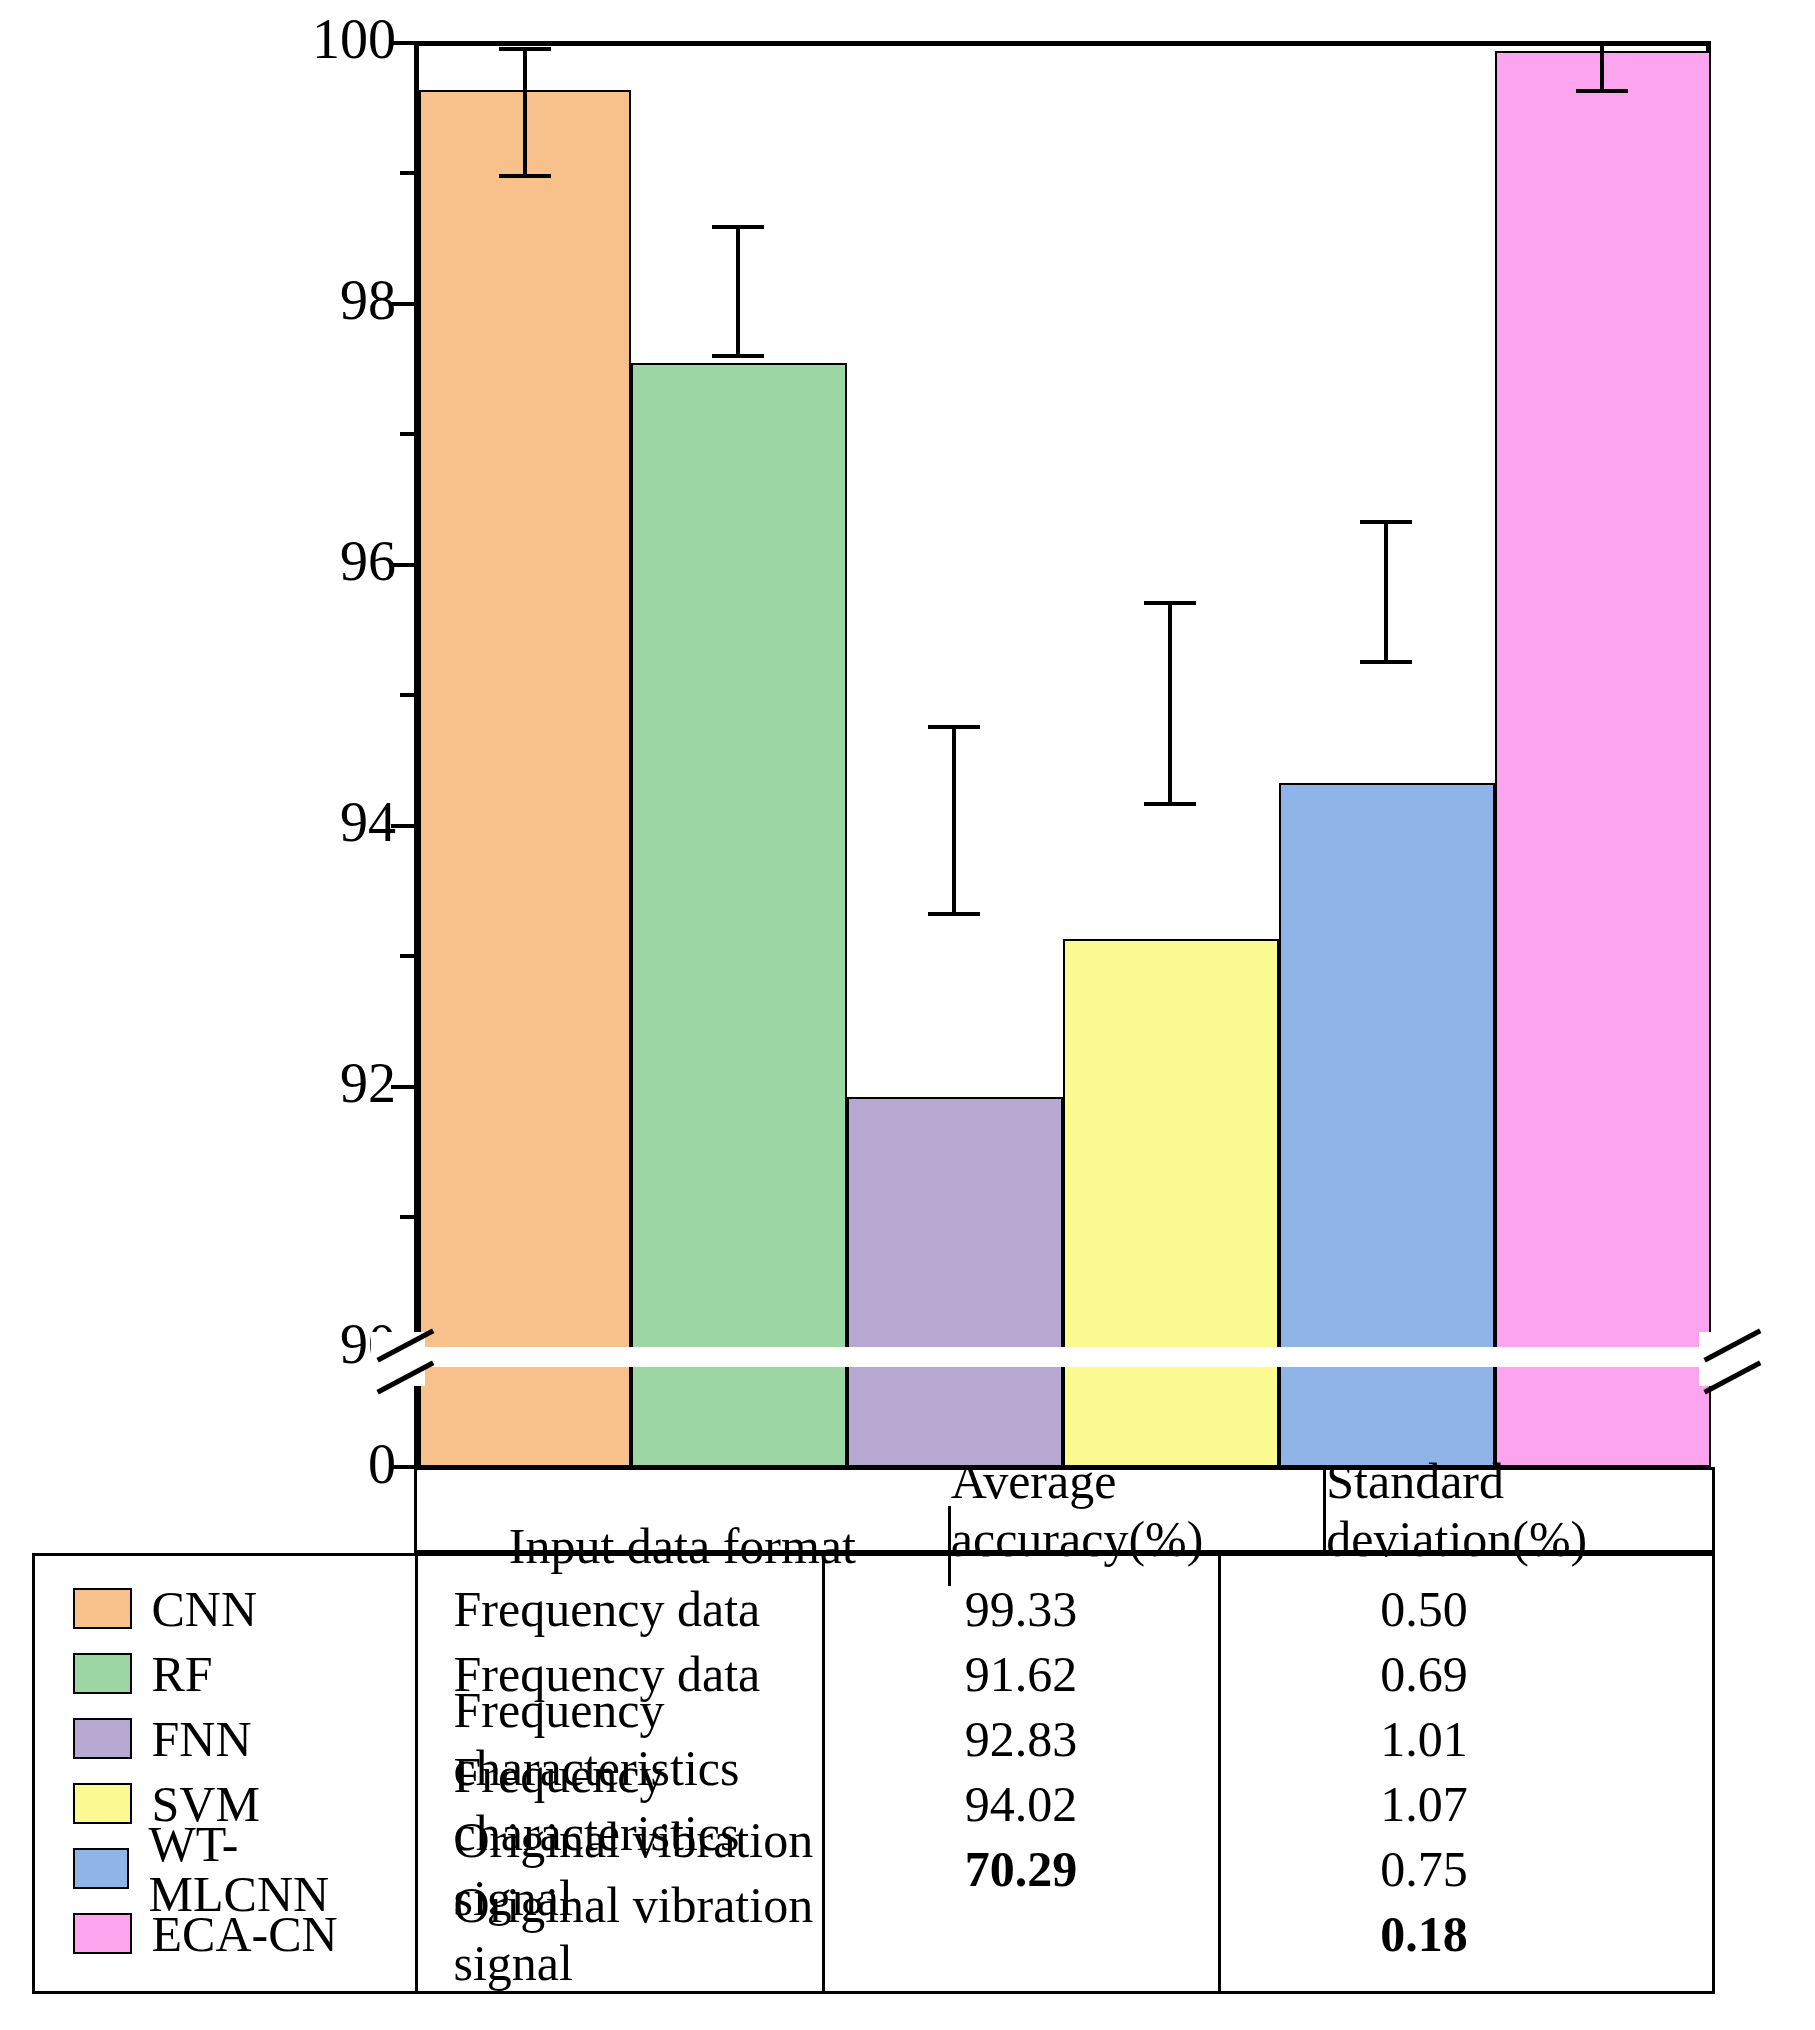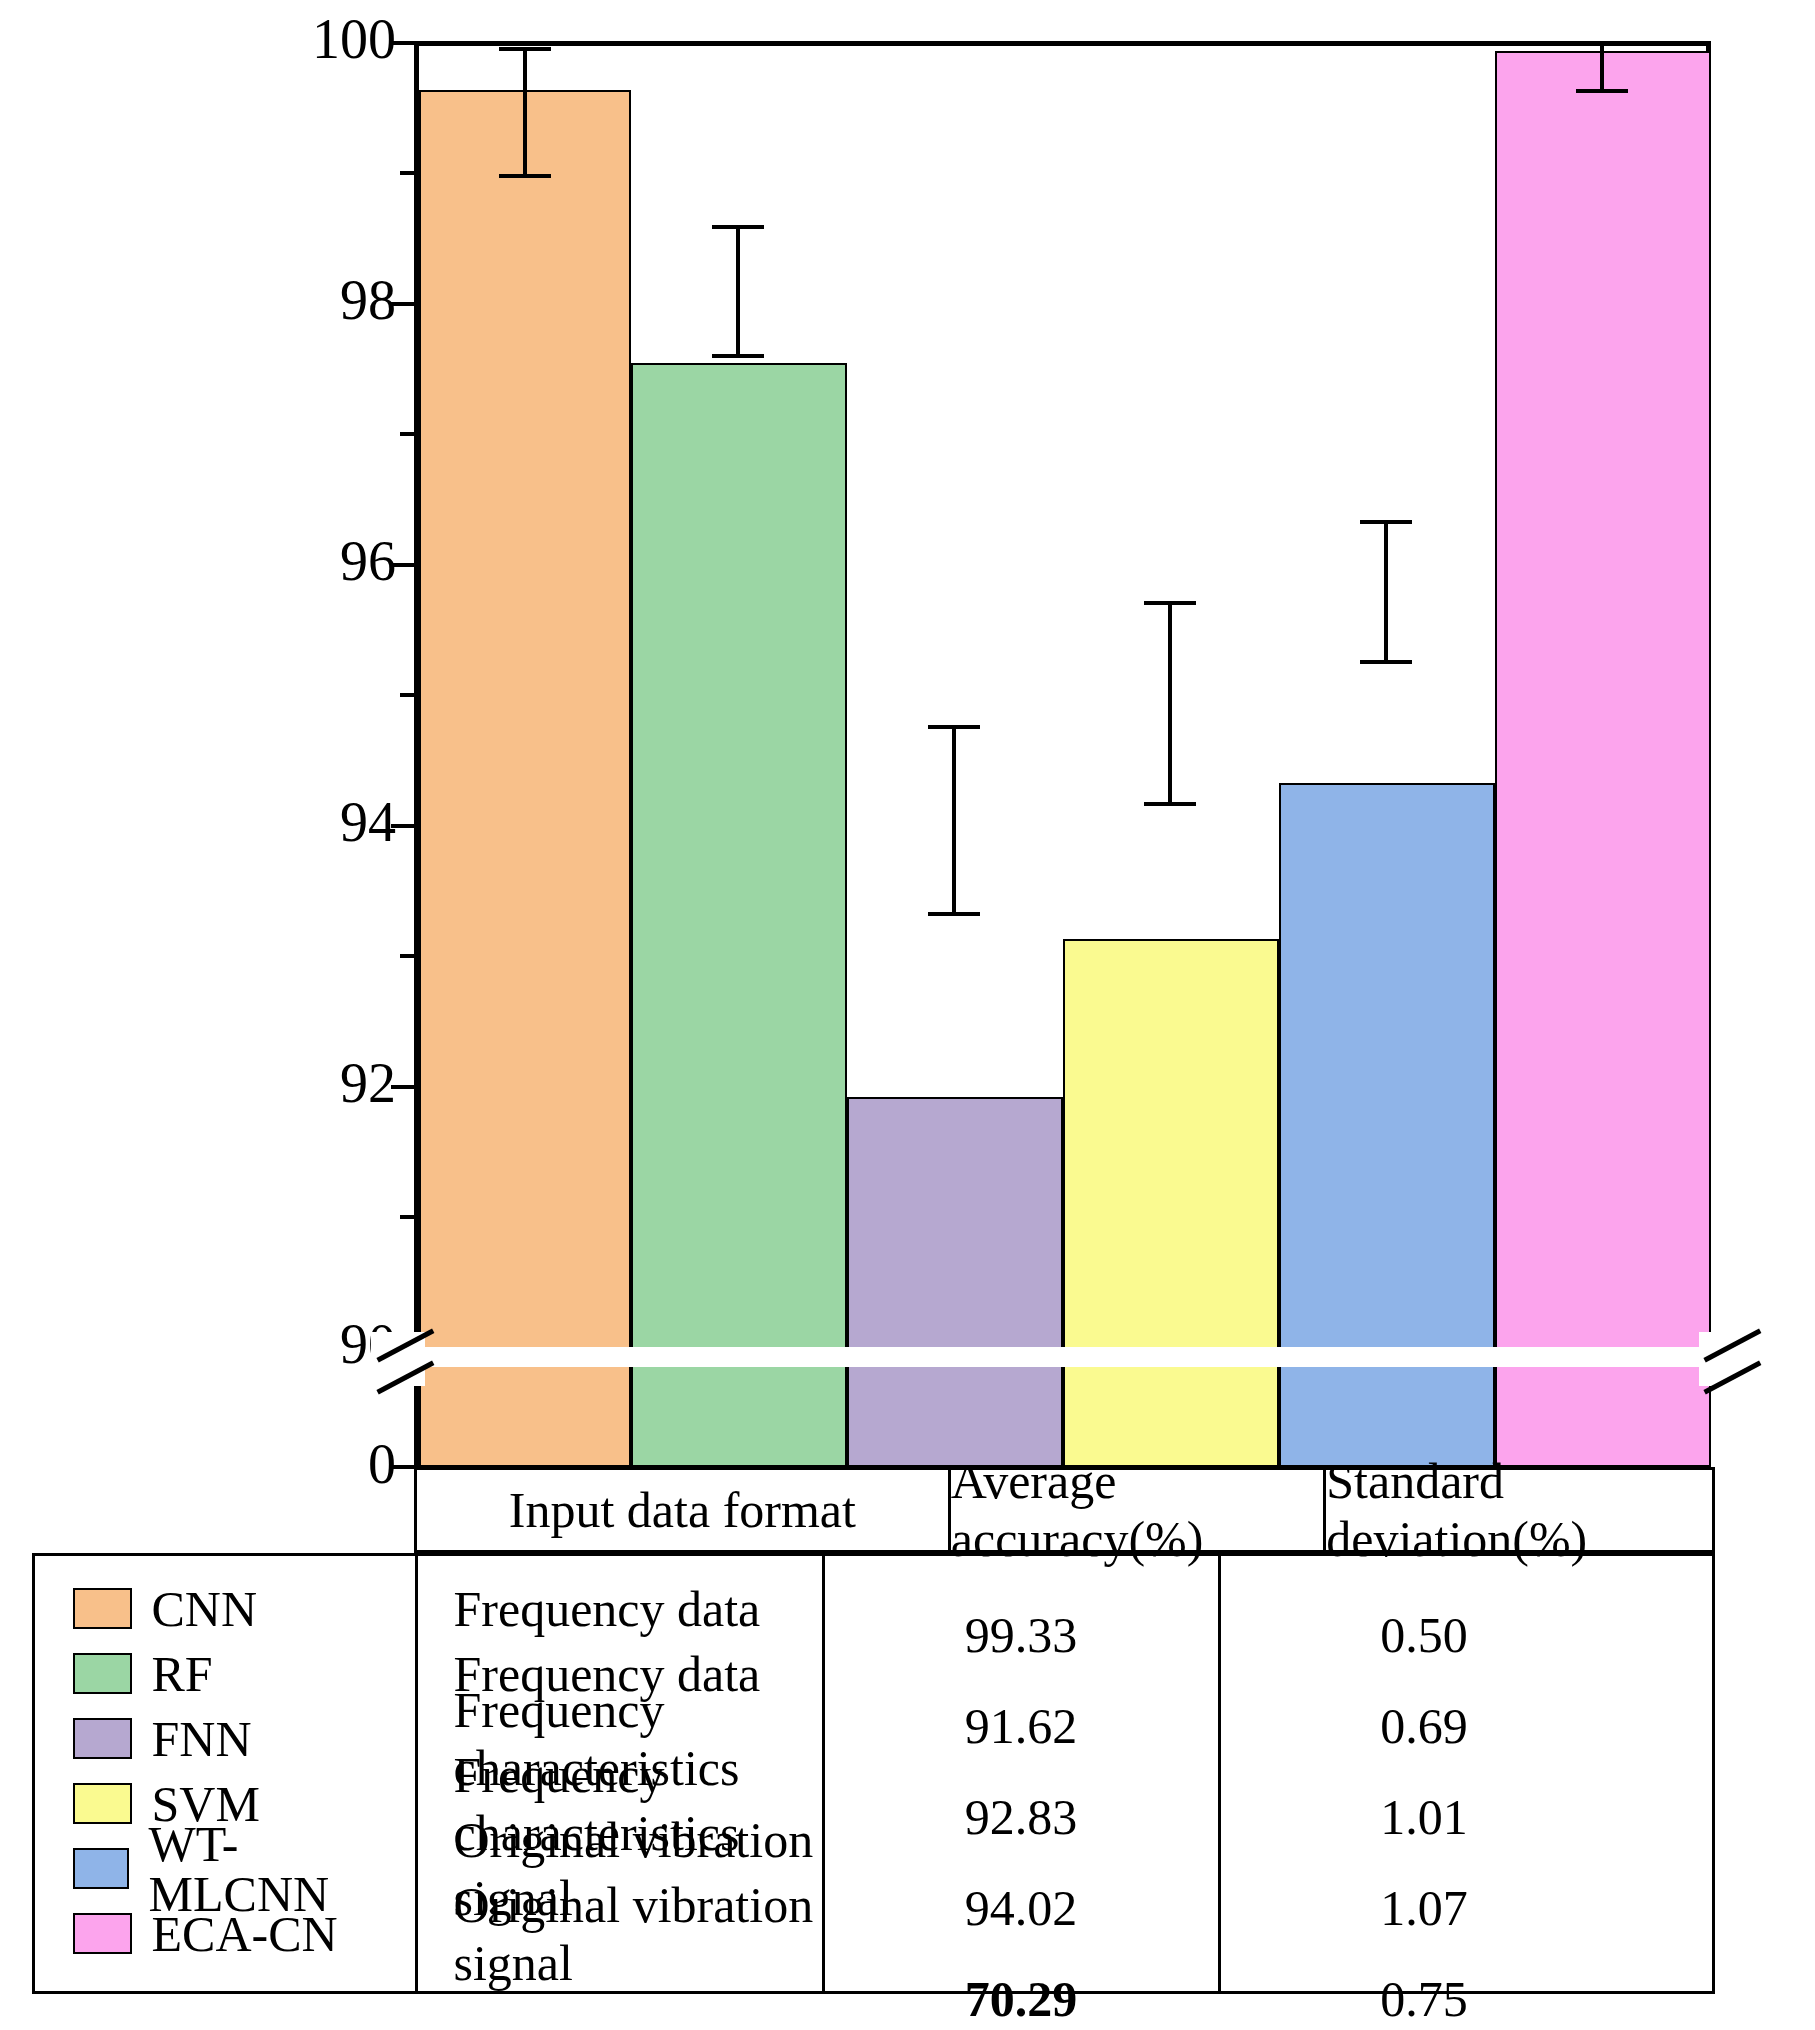--- a/index.html
+++ b/index.html
@@ -171,21 +171,21 @@
     display: flex;
   }
   .table-head .cell {
     display: flex;
     align-items: center;
     justify-content: center;
     font-size: 50px;
     height: 100%;
     box-sizing: border-box;
   }
-  .col-format { width: 563px; border-right: 3.6px solid #000; }
+  .col-format { width: 563px; border-right: 3.6px solid #000; margin-top: 36px; }
   .col-acc { width: 396px; border-right: 3.6px solid #000; }
   .col-std { width: 407px; }
 
   .table-body {
     position: absolute;
     left: 31.5px;
     top: 1553px;
     width: 1683px;
     height: 441px;
     border: 3.6px solid #000;
@@ -220,21 +220,21 @@
   }
   .fmt-col { width: 407px; border-right: 3.6px solid #000; padding-left: 36px; }
   .acc-col { width: 396px; border-right: 3.6px solid #000; text-align: center; }
   .std-col { width: 407px; text-align: center; }
   .data-row {
     height: 65px;
     display: flex;
     align-items: center;
     font-size: 50px;
   }
-  .acc-col .data-row, .std-col .data-row { justify-content: center; margin-top: 26px; }
+  .acc-col .data-row, .std-col .data-row { justify-content: center; }
   .bold { font-weight: bold; }
 </style>
 </head>
 <body>
 
 <div class="page">
 
   <div class="plot-wrap">
 
     <div class="y-axis"></div>

